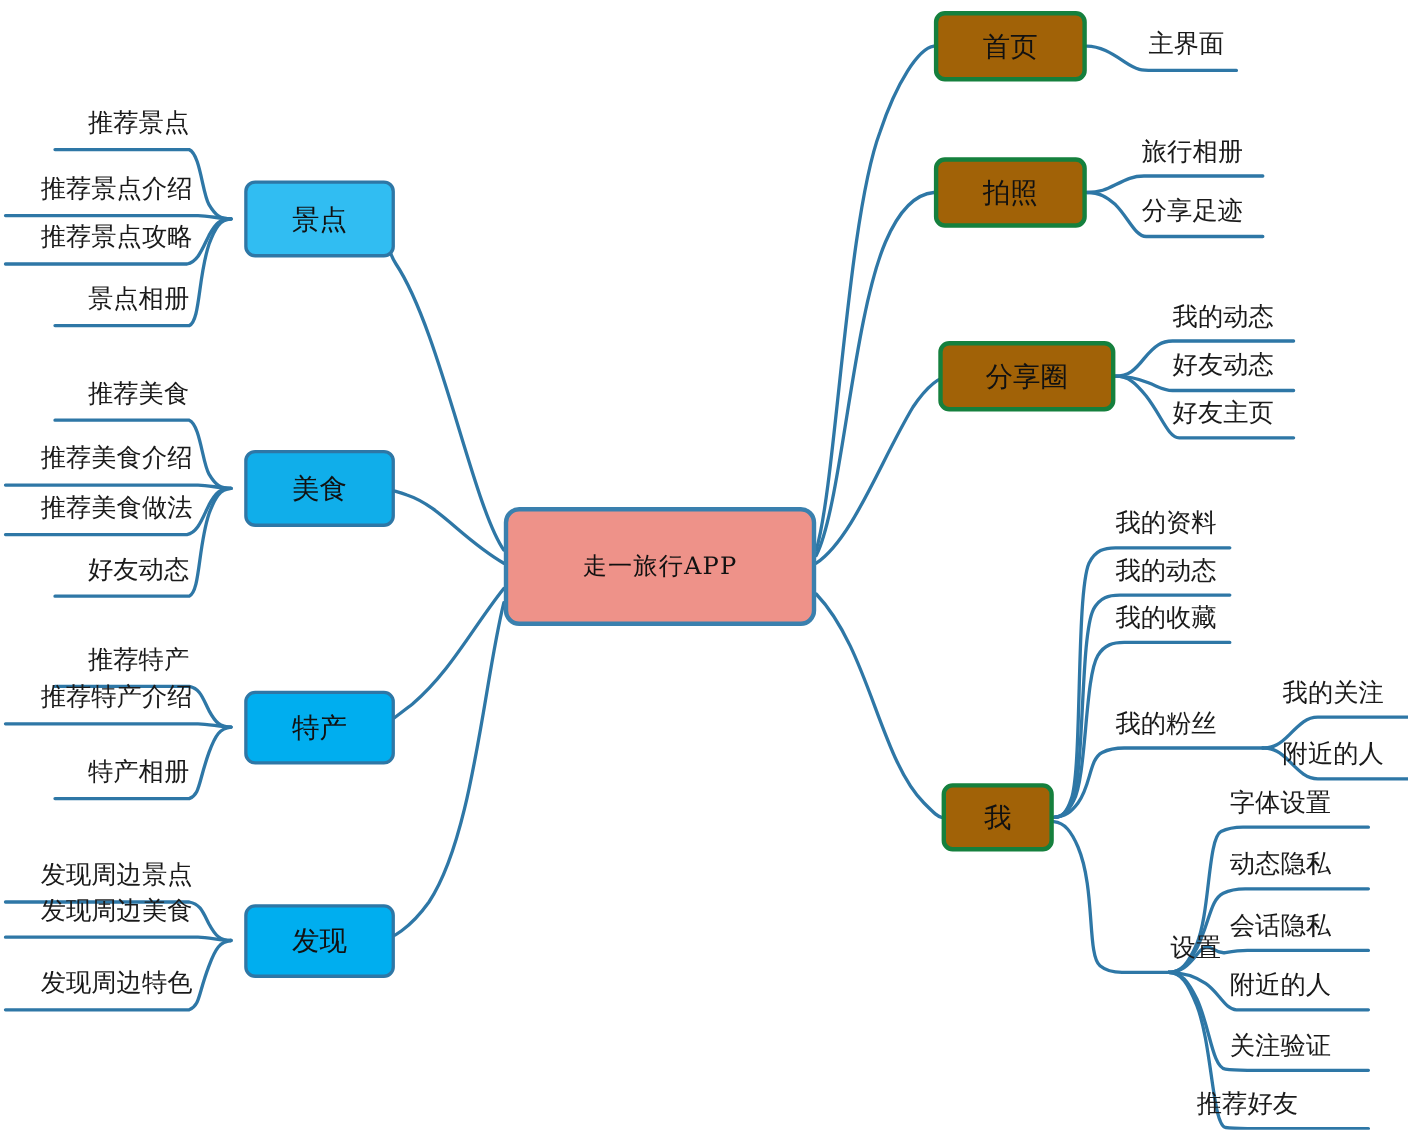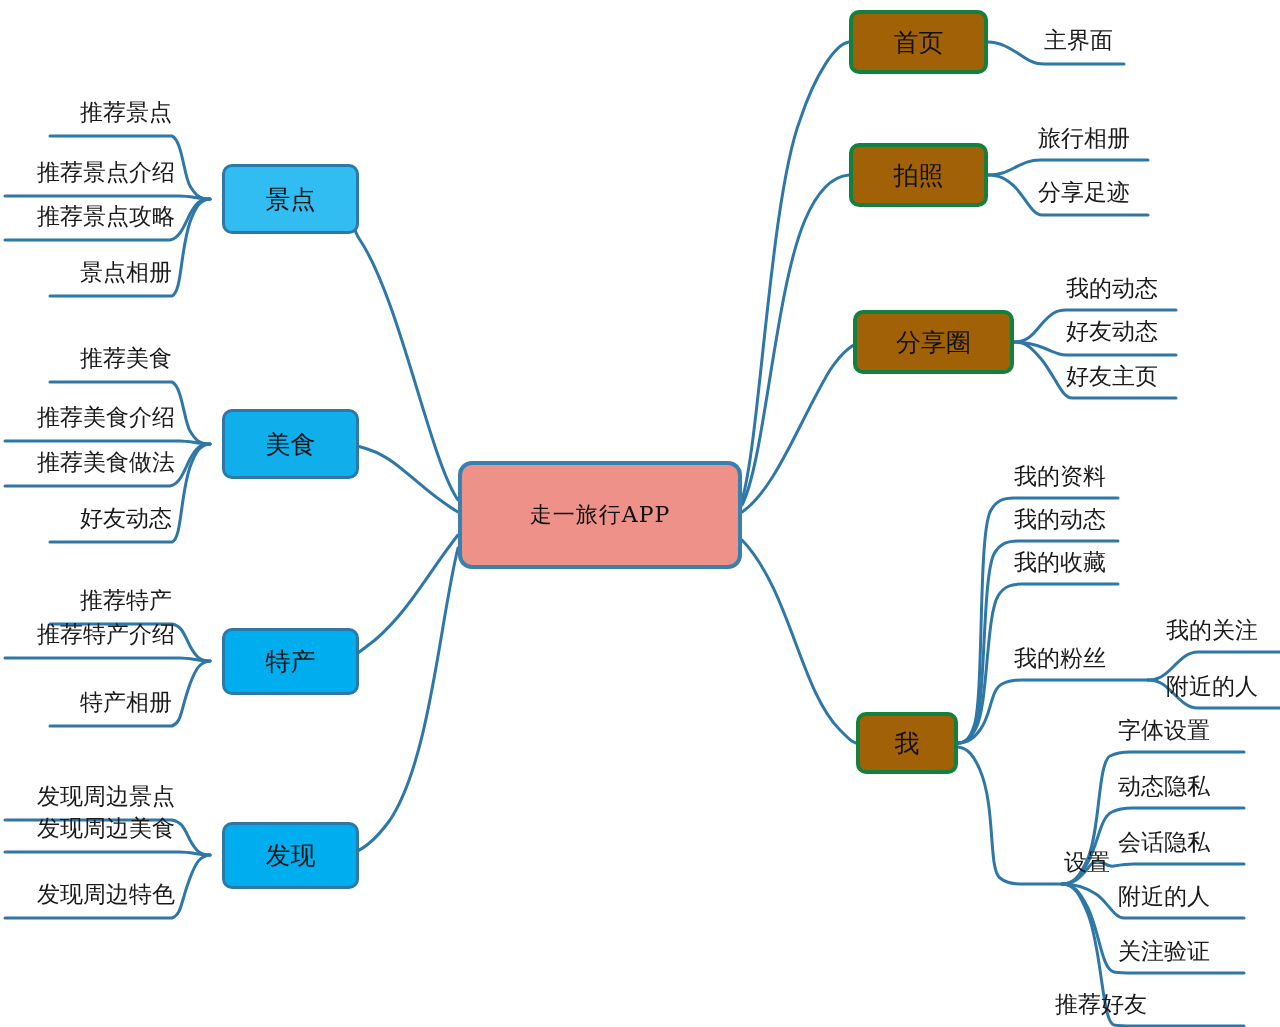--- a/index.html
+++ b/index.html
@@ -232,17 +232,17 @@
   </div>
   <div class="leaf r" style="left:1118px;top:830px;width:124px;">
     <span>会话隐私</span>
   </div>
   <div class="leaf r" style="left:1118px;top:884px;width:124px;">
     <span>附近的人</span>
   </div>
   <div class="leaf r" style="left:1118px;top:939px;width:124px;">
     <span>关注验证</span>
   </div>
-  <div class="leaf r" style="left:1055px;top:992px;width:124px;">
+  <div class="leaf r" style="left:1088px;top:992px;width:124px;">
     <span>推荐好友</span>
   </div>
 
 </div>
 
 </body></html>

